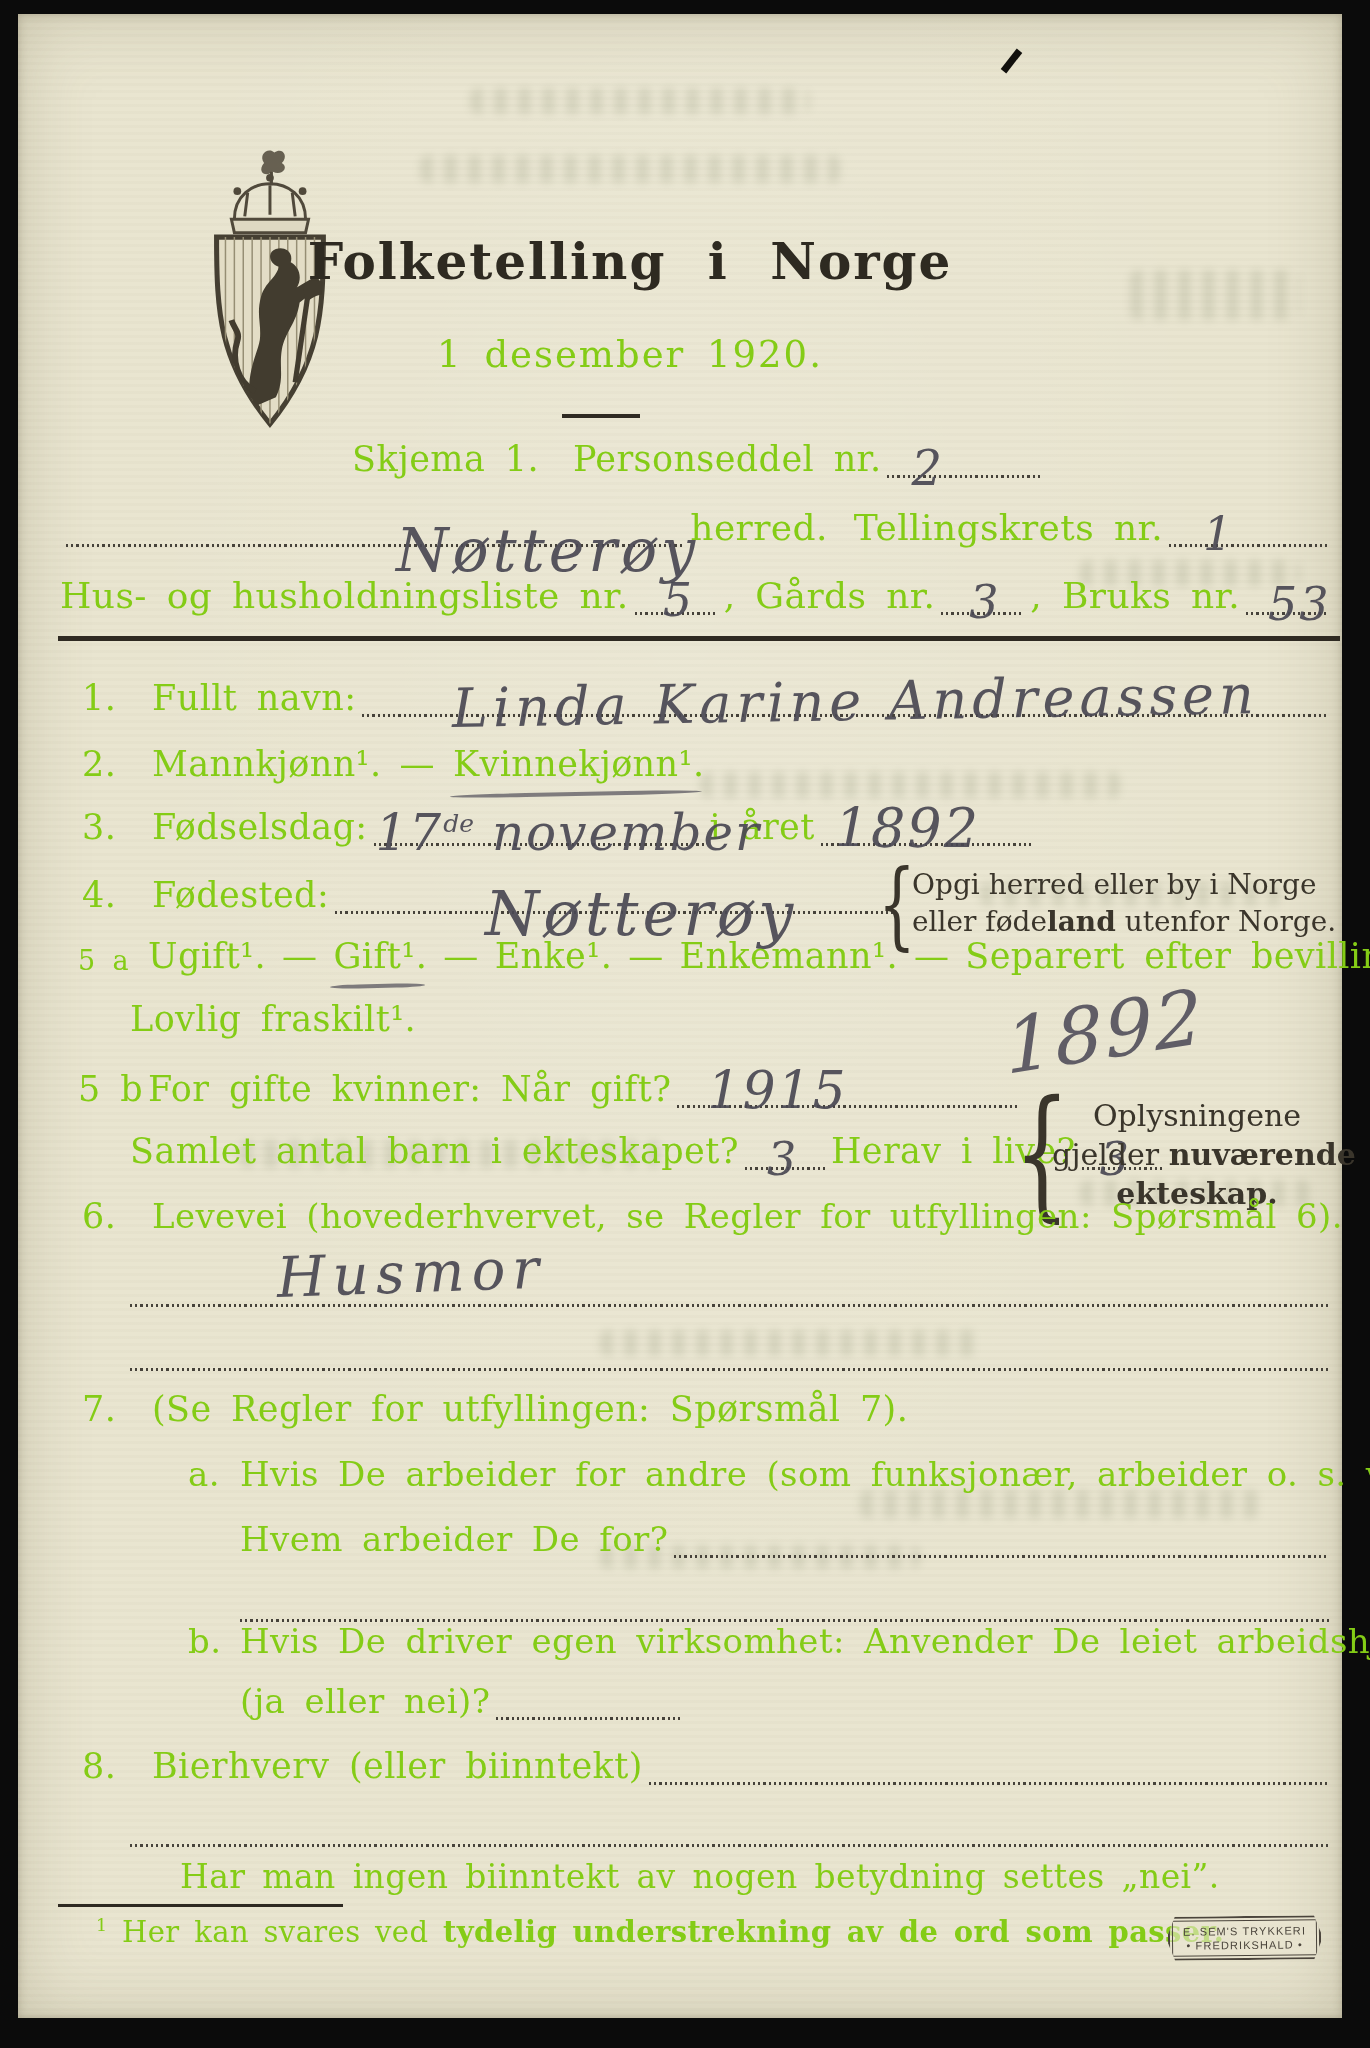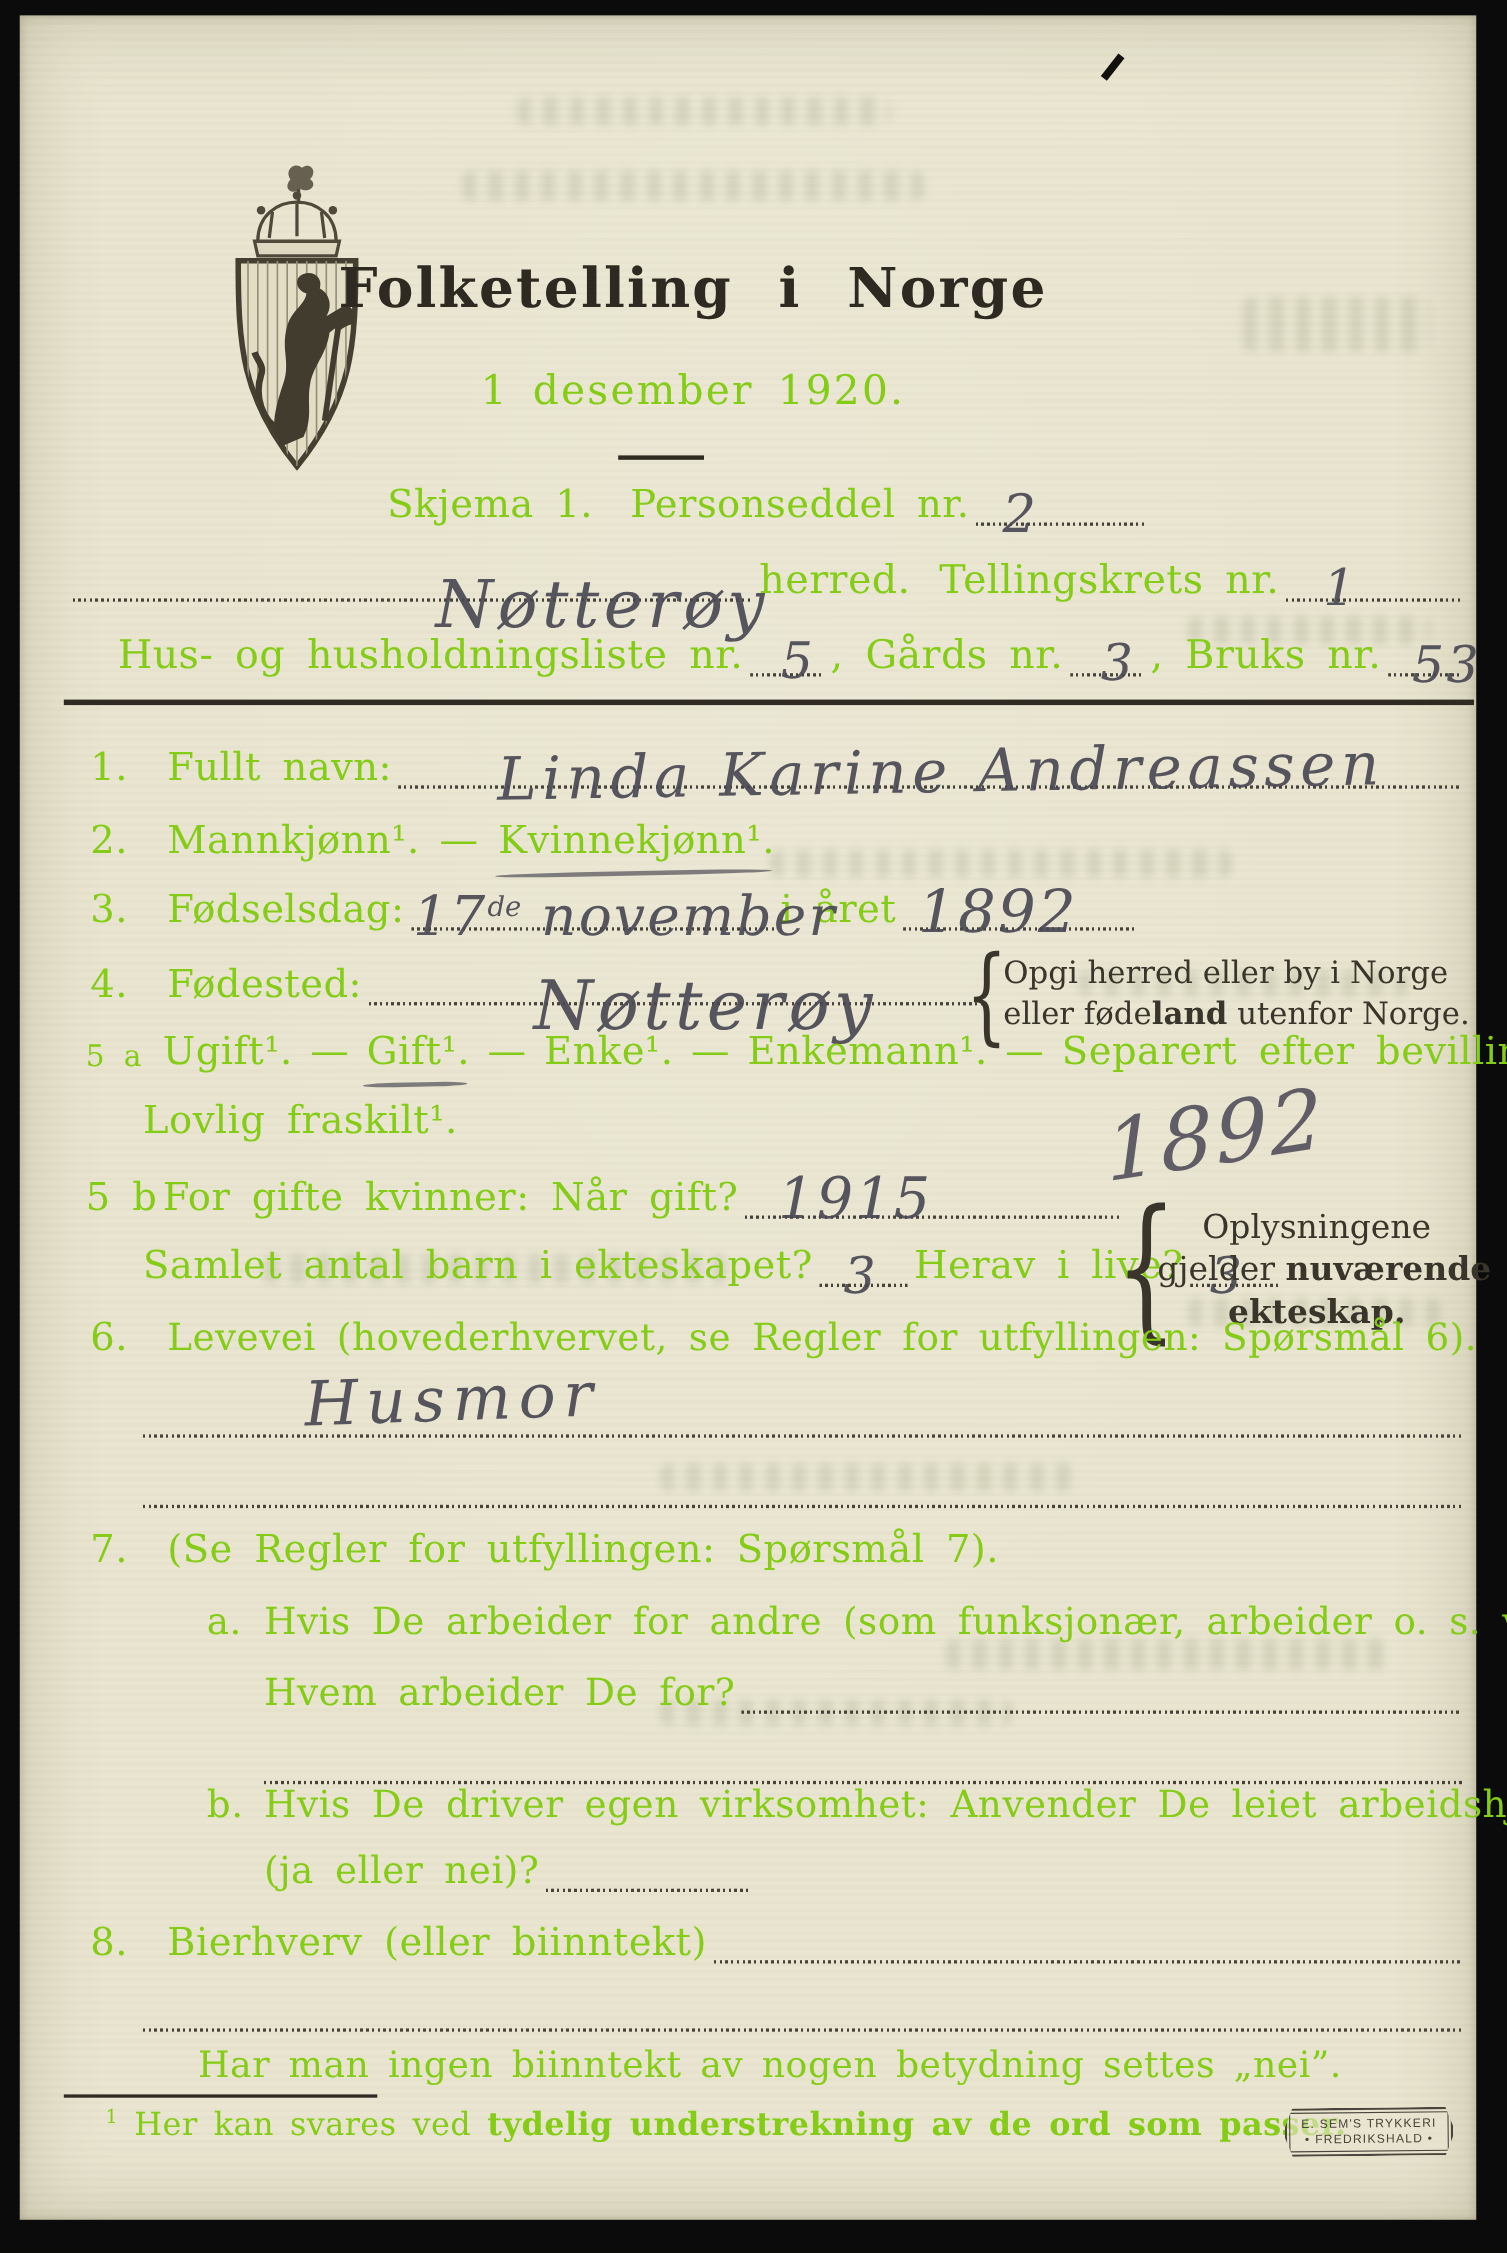--- a/index.html
+++ b/index.html
@@ -104,21 +104,21 @@
     <span class="dot-cell dfill">
       <span class="hand" style="font-size:60px;bottom:-30px;left:330px;letter-spacing:4px;">Nøtterøy</span>
     </span>
     <span class="pt" style="font-size:36px;">herred.</span>
     <span class="pt" style="font-size:36px;margin-left:26px;">Tellingskrets nr.</span>
     <span class="dot-cell" style="width:160px;">
       <span class="hand" style="font-size:46px;bottom:-8px;left:34px;">1</span>
     </span>
   </div>
 
-  <div class="frow" style="left:60px;top:565px;right:35px;margin-left:47px;">
+  <div class="frow" style="left:60px;top:565px;right:35px;">
     <span class="pt" style="font-size:36px;">Hus- og husholdningsliste nr.</span>
     <span class="dot-cell dfill">
       <span class="hand" style="font-size:46px;bottom:-6px;left:28px;">5</span>
     </span>
     <span class="pt" style="font-size:36px;">, Gårds nr.</span>
     <span class="dot-cell dfill">
       <span class="hand" style="font-size:46px;bottom:-8px;left:28px;">3</span>
     </span>
     <span class="pt" style="font-size:36px;">, Bruks nr.</span>
     <span class="dot-cell dfill">

